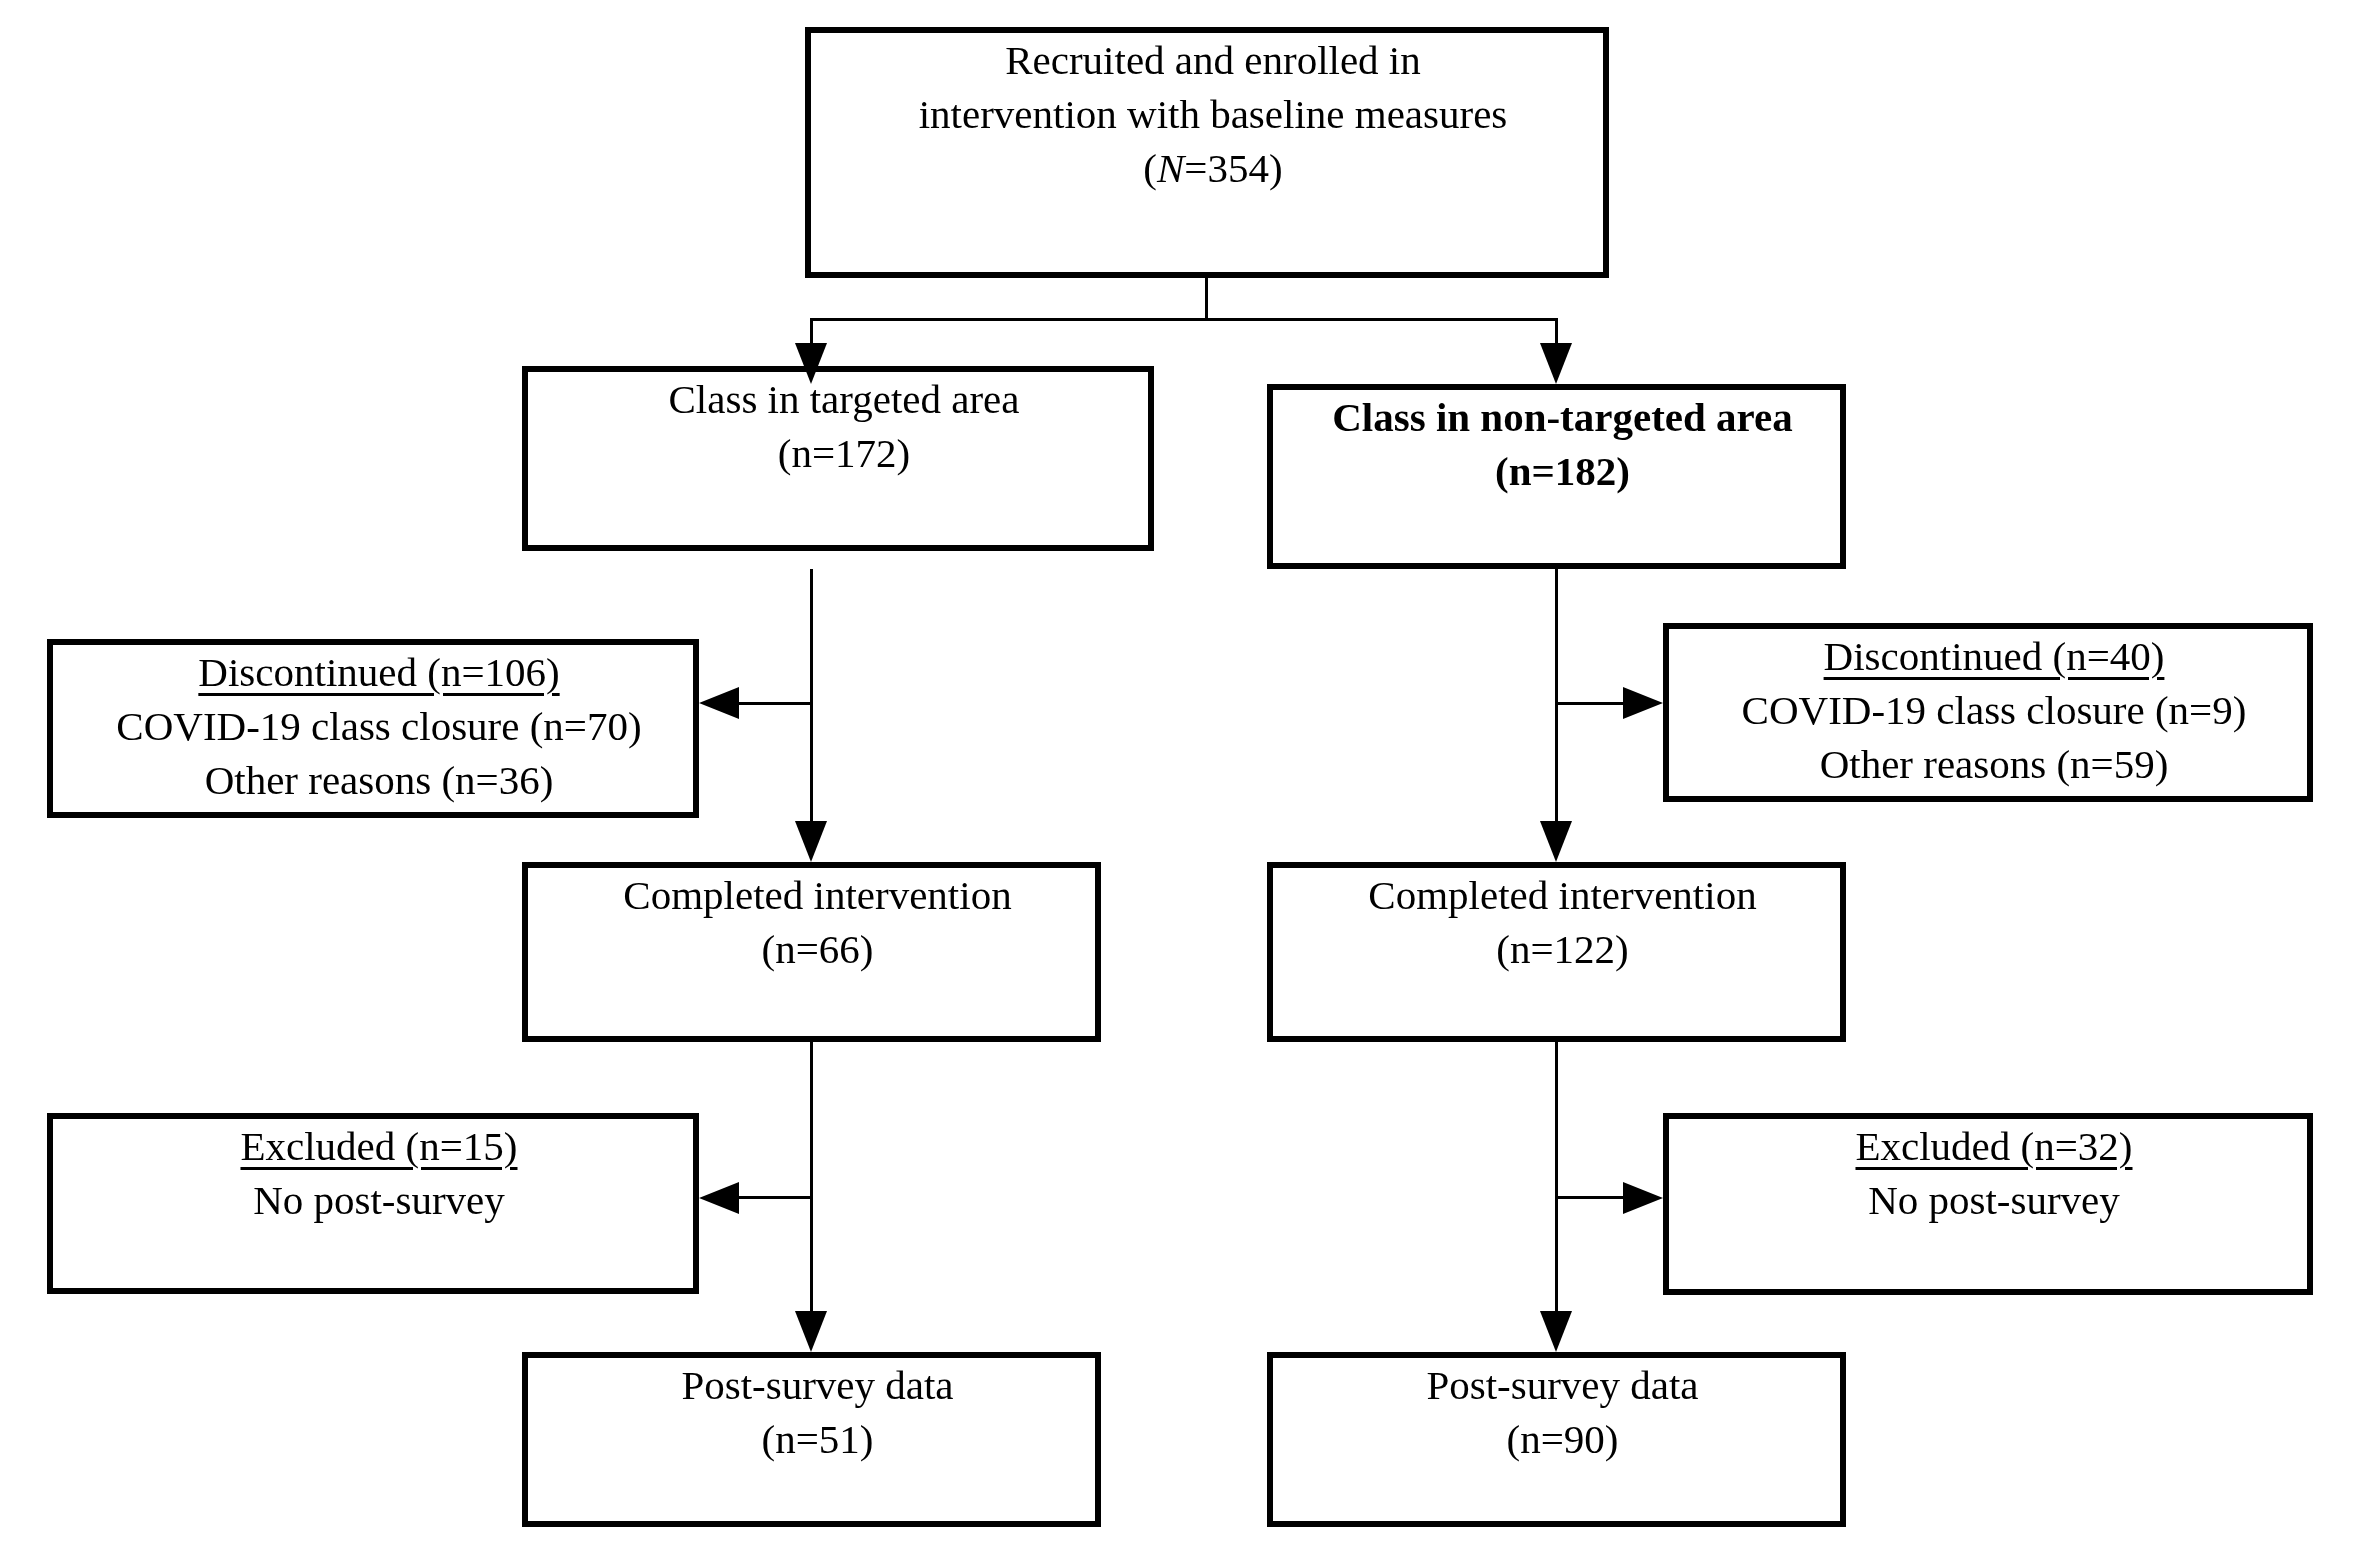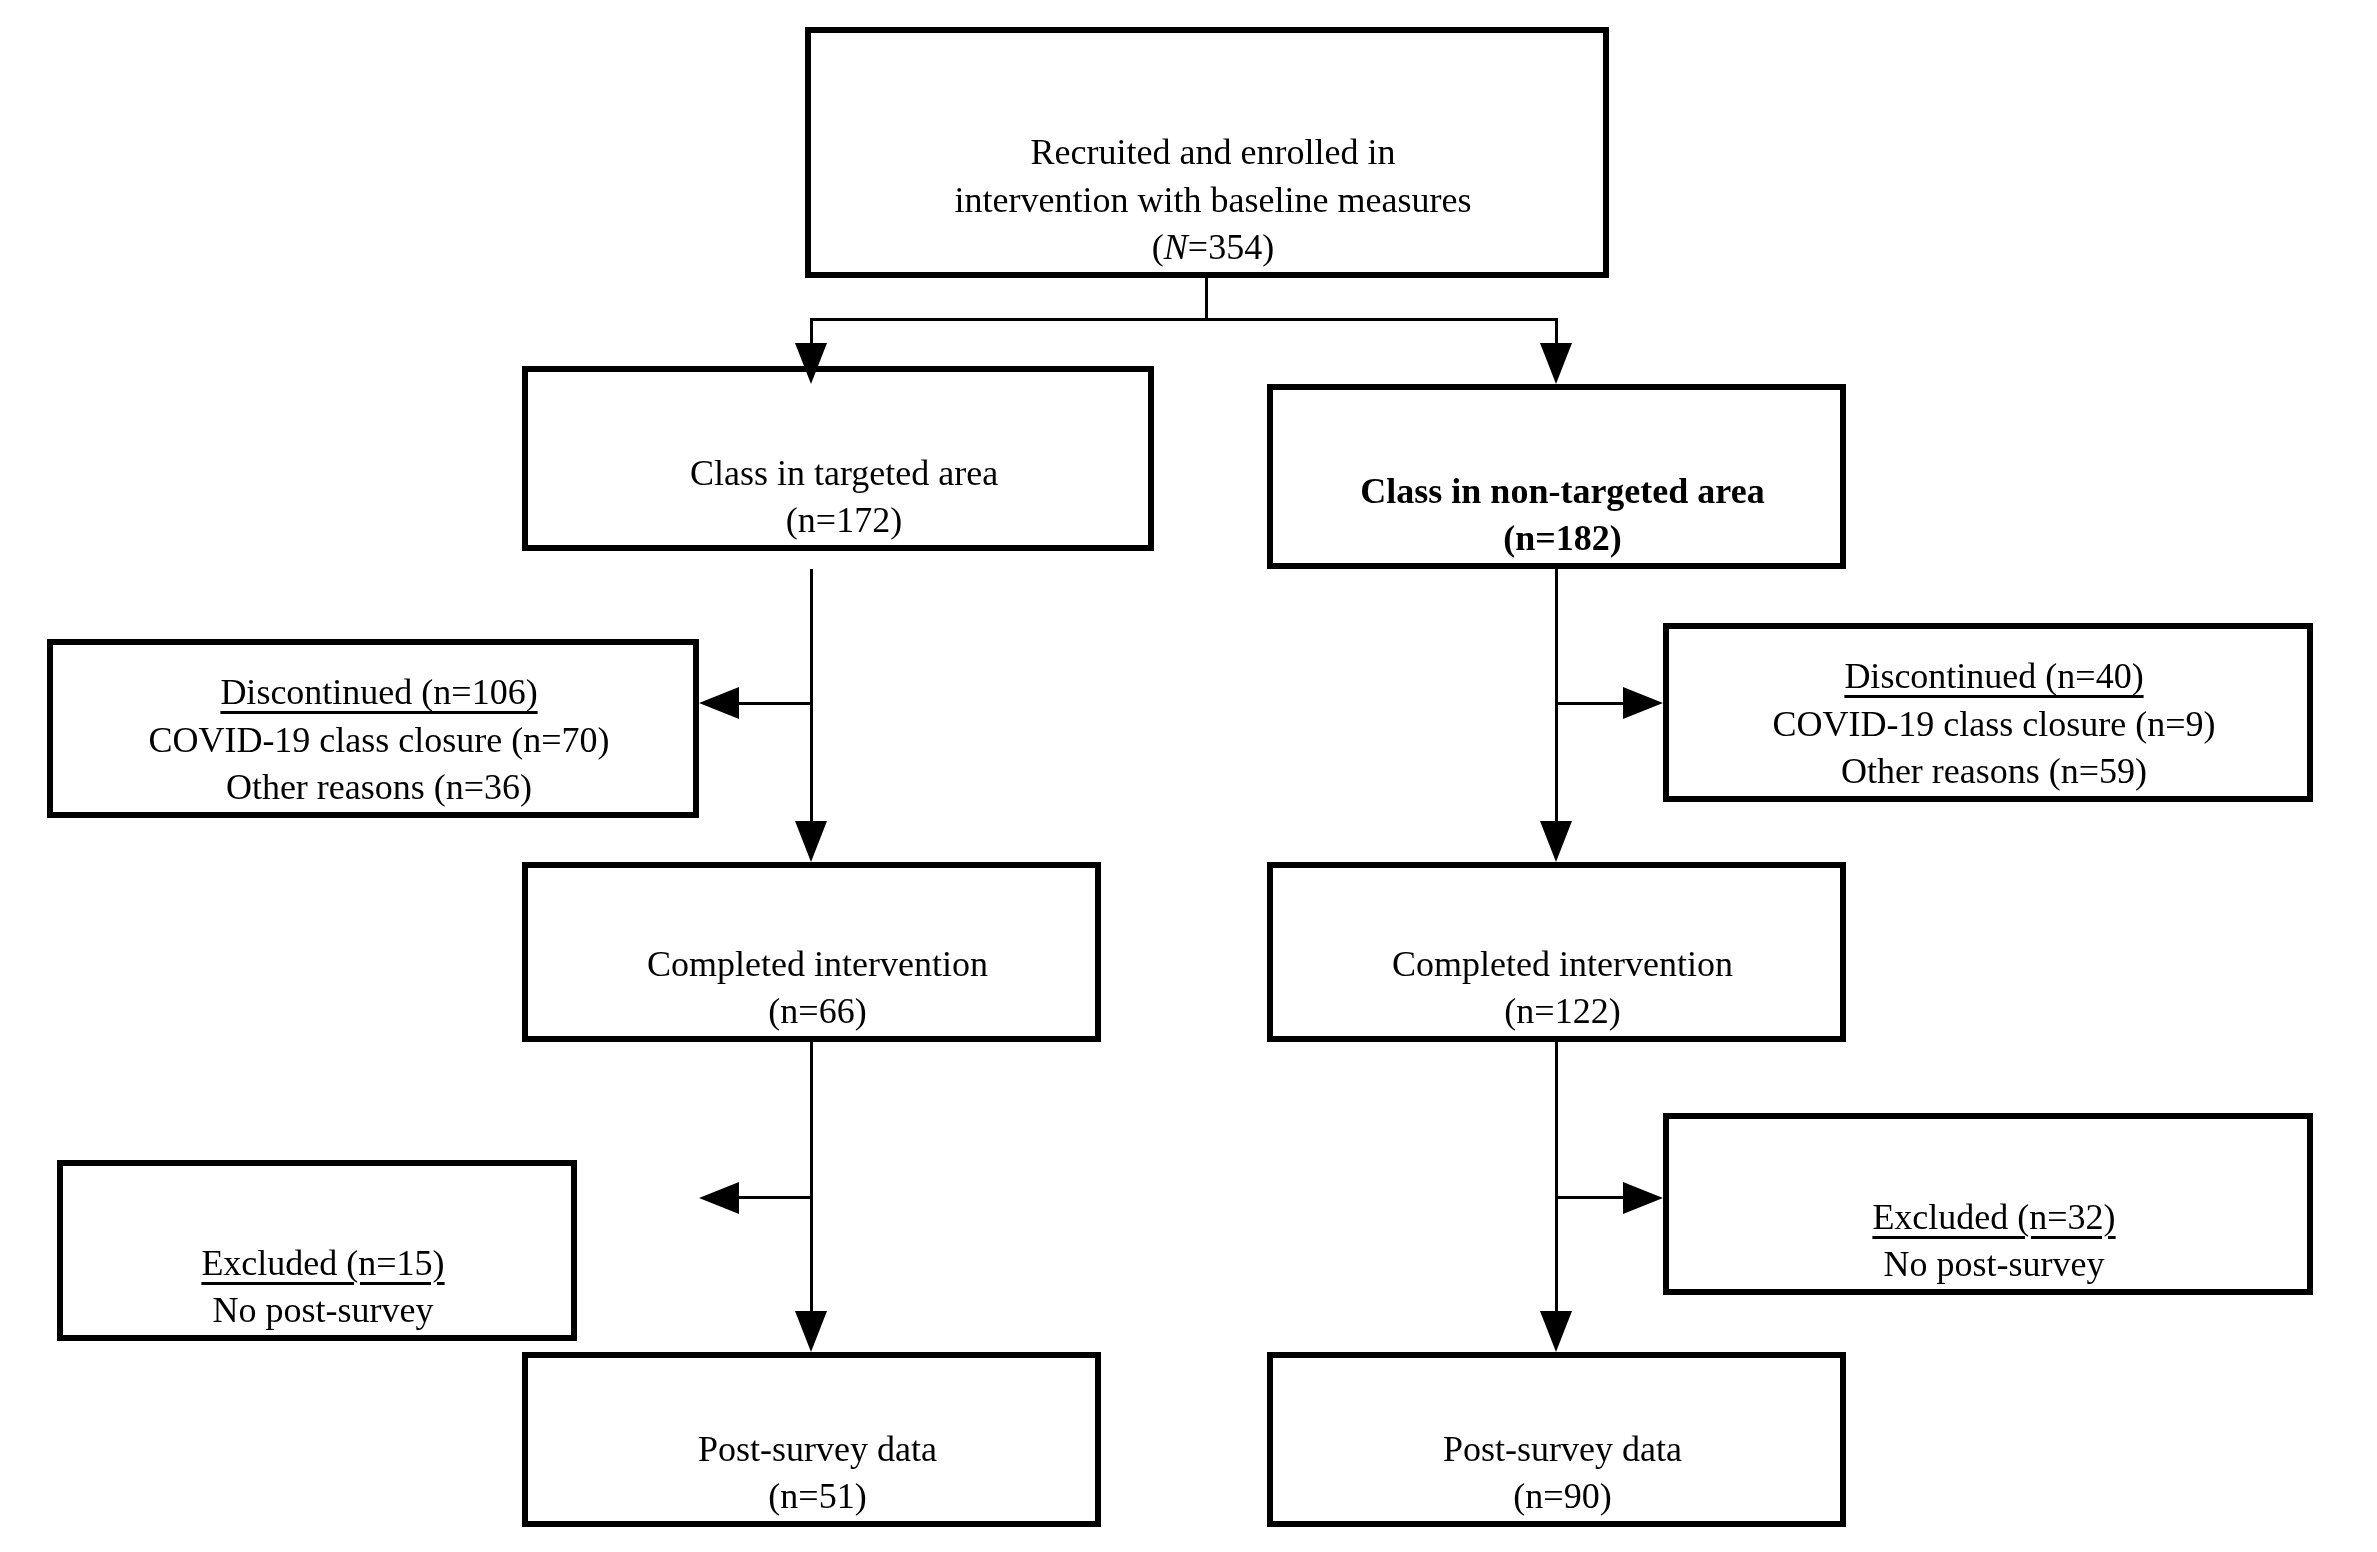--- a/index.html
+++ b/index.html
@@ -16,24 +16,24 @@
     color: #000000;
     overflow: hidden;
   }
   .box {
     position: absolute;
     box-sizing: border-box;
     border: 6.5px solid #000000;
     background: #ffffff;
     display: flex;
     flex-direction: column;
-    justify-content: flex-end;
+    justify-content: flex-start;
     align-items: center;
     text-align: center;
-    font-size: 36px;
+    font-size: 41px;
     line-height: 1.32;
     padding-left: 12px;
   }
   .box .tline { white-space: nowrap; }
   .box .hline {
     white-space: nowrap;
     text-decoration: underline;
     text-decoration-thickness: 2.9px;
     text-underline-offset: 6.5px;
   }
@@ -100,21 +100,21 @@
   <div class="box" style="left:522px; top:862px; width:579px; height:180px;">
     <div class="tline">Completed intervention</div>
     <div class="tline">(n=66)</div>
   </div>
 
   <div class="box" style="left:1267px; top:862px; width:579px; height:180px;">
     <div class="tline">Completed intervention</div>
     <div class="tline">(n=122)</div>
   </div>
 
-  <div class="box" style="left:57px; top:1113px; width:520px; height:181px;margin-top:47px;">
+  <div class="box" style="left:47px; top:1113px; width:652px; height:181px;">
     <div class="hline">Excluded (n=15)</div>
     <div class="tline">No post-survey</div>
   </div>
 
   <div class="box" style="left:1663px; top:1113px; width:650px; height:182px;">
     <div class="hline">Excluded (n=32)</div>
     <div class="tline">No post-survey</div>
   </div>
 
   <div class="box" style="left:522px; top:1352px; width:579px; height:175px;">

